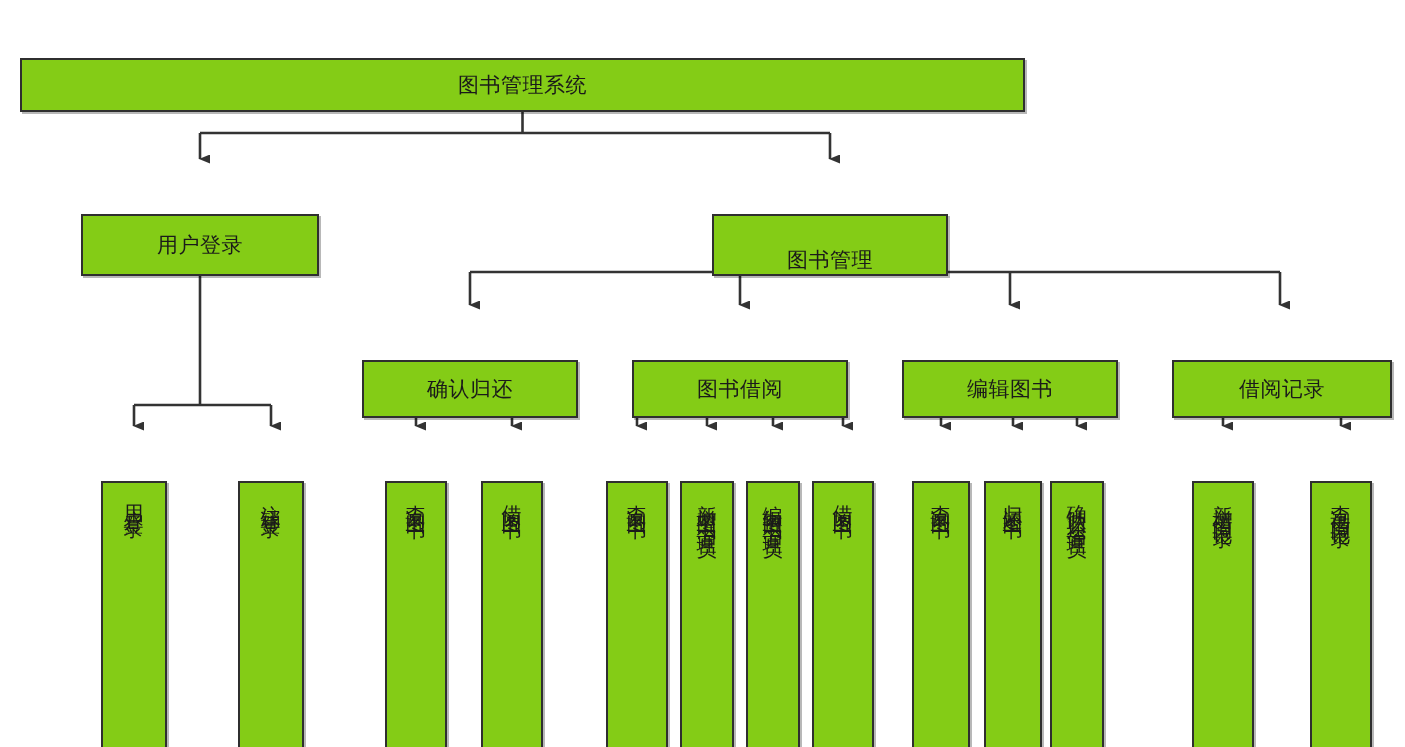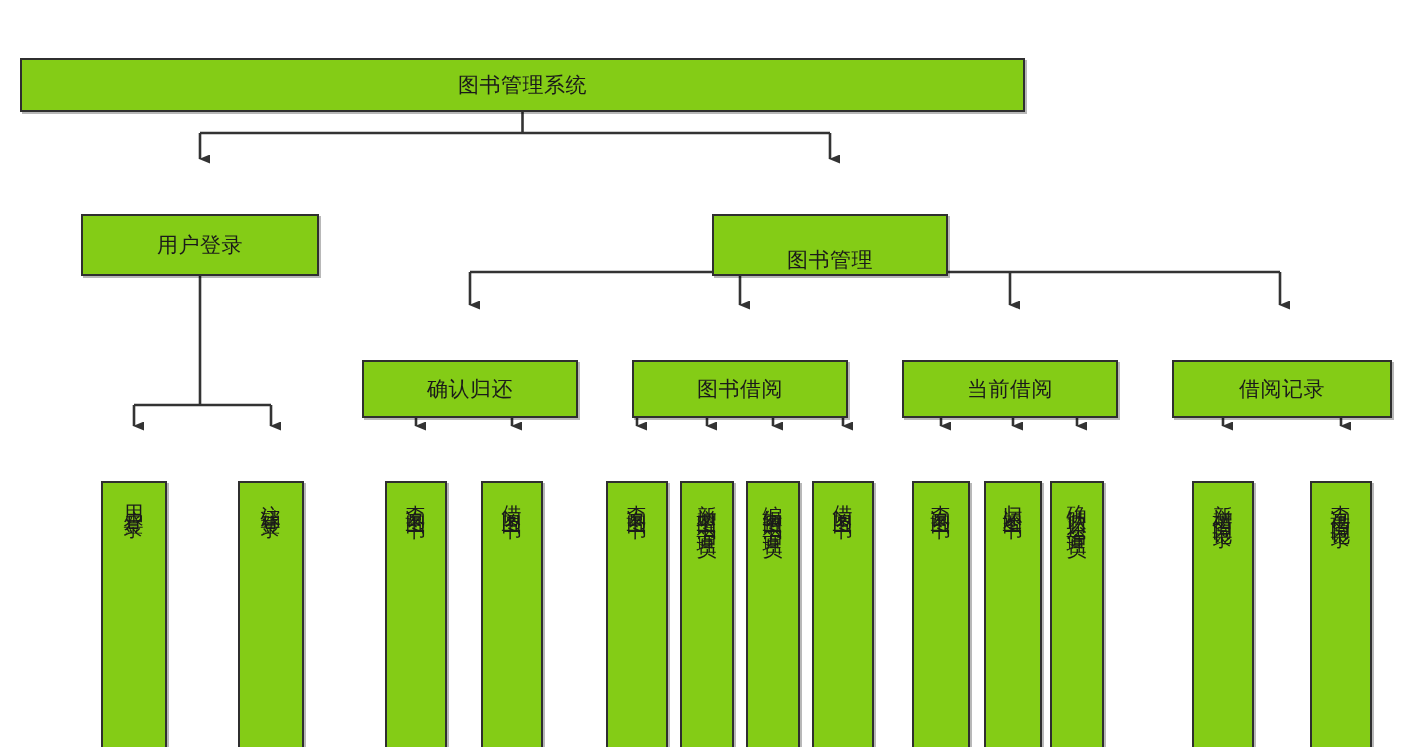--- a/index.html
+++ b/index.html
@@ -126,21 +126,21 @@
       <div class="node-box horizontal" style="left: 712px; top: 170px; width: 236px; height: 62px; align-items: flex-end;">
         <span class="node-label">图书管理</span>
       </div>
       <div class="node-box horizontal" style="left: 362px; top: 316px; width: 216px; height: 58px;">
         <span class="node-label">确认归还</span>
       </div>
       <div class="node-box horizontal" style="left: 632px; top: 316px; width: 216px; height: 58px;">
         <span class="node-label">图书借阅</span>
       </div>
       <div class="node-box horizontal" style="left: 902px; top: 316px; width: 216px; height: 58px;">
-        <span class="node-label">当前借阅</span>
+        <span class="node-label">编辑图书</span>
       </div>
       <div class="node-box horizontal" style="left: 1172px; top: 316px; width: 220px; height: 58px;">
         <span class="node-label">借阅记录</span>
       </div>
       <div class="node-box vertical" style="left: 101px; top: 437px; width: 66px; height: 295px;">
         <span class="node-label">用户登录</span>
       </div>
       <div class="node-box vertical" style="left: 238px; top: 437px; width: 66px; height: 295px;">
         <span class="node-label">注销登录</span>
       </div>

